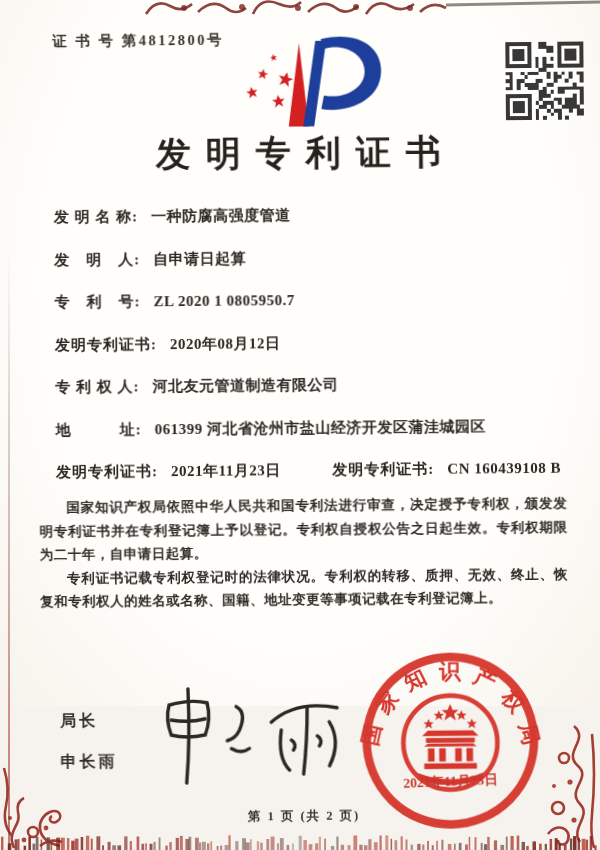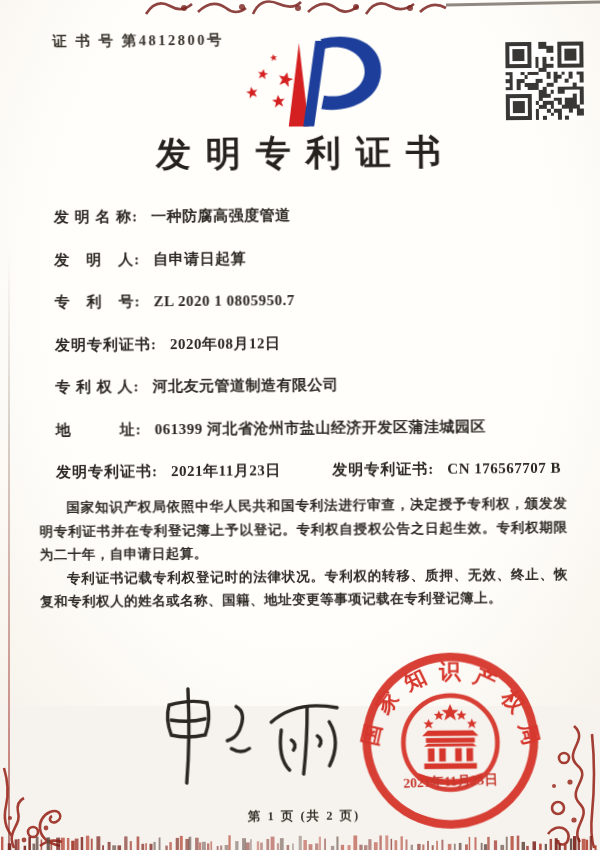--- a/index.html
+++ b/index.html
@@ -263,30 +263,34 @@
         <span class="flabel">专 利 权 人:</span><span class="fvalue">河北友元管道制造有限公司</span>
       </div>
       <div class="frow">
         <span class="flabel">地　　　址:</span><span class="fvalue">061399 河北省沧州市盐山经济开发区蒲洼城园区</span>
       </div>
       <div class="frow grant-row">
         <span>
           <span class="flabel">发明专利证书:</span><span class="fvalue">2021年11月23日</span>
         </span>
         <span class="grant-right">
-          <span class="flabel">发明专利证书:</span><span class="fvalue">CN 176567707 B</span>
+          <span class="flabel">发明专利证书:</span><span class="fvalue">CN 160439108 B</span>
         </span>
       </div>
     </div>
 
     <div class="paras">
       <p>国家知识产权局依照中华人民共和国专利法进行审查，决定授予专利权，颁发发明专利证书并在专利登记簿上予以登记。专利权自授权公告之日起生效。专利权期限为二十年，自申请日起算。</p>
       <p>专利证书记载专利权登记时的法律状况。专利权的转移、质押、无效、终止、恢复和专利权人的姓名或名称、国籍、地址变更等事项记载在专利登记簿上。</p>
     </div>
 
+    <div class="officer">
+      <div>局长</div>
+      <div>申长雨</div>
+    </div>
 
     <svg class="sig" viewBox="0 0 235 112">
       <g fill="none" stroke="#2b2722" stroke-width="3.4" stroke-linecap="round">
         <path d="M38,26 Q60,20 76,24 Q80,40 74,56 Q56,60 40,56 Q34,40 38,26 Z"></path>
         <path d="M40,41 Q58,44 74,40"></path>
         <path d="M57,10 Q59,60 55,104"></path>
         <path d="M105,28 Q116,34 108,52 Q104,60 96,62"></path>
         <path d="M100,70 Q110,76 118,70"></path>
         <path d="M140,44 Q165,22 206,30"></path>
         <path d="M150,52 Q146,80 158,92"></path>

